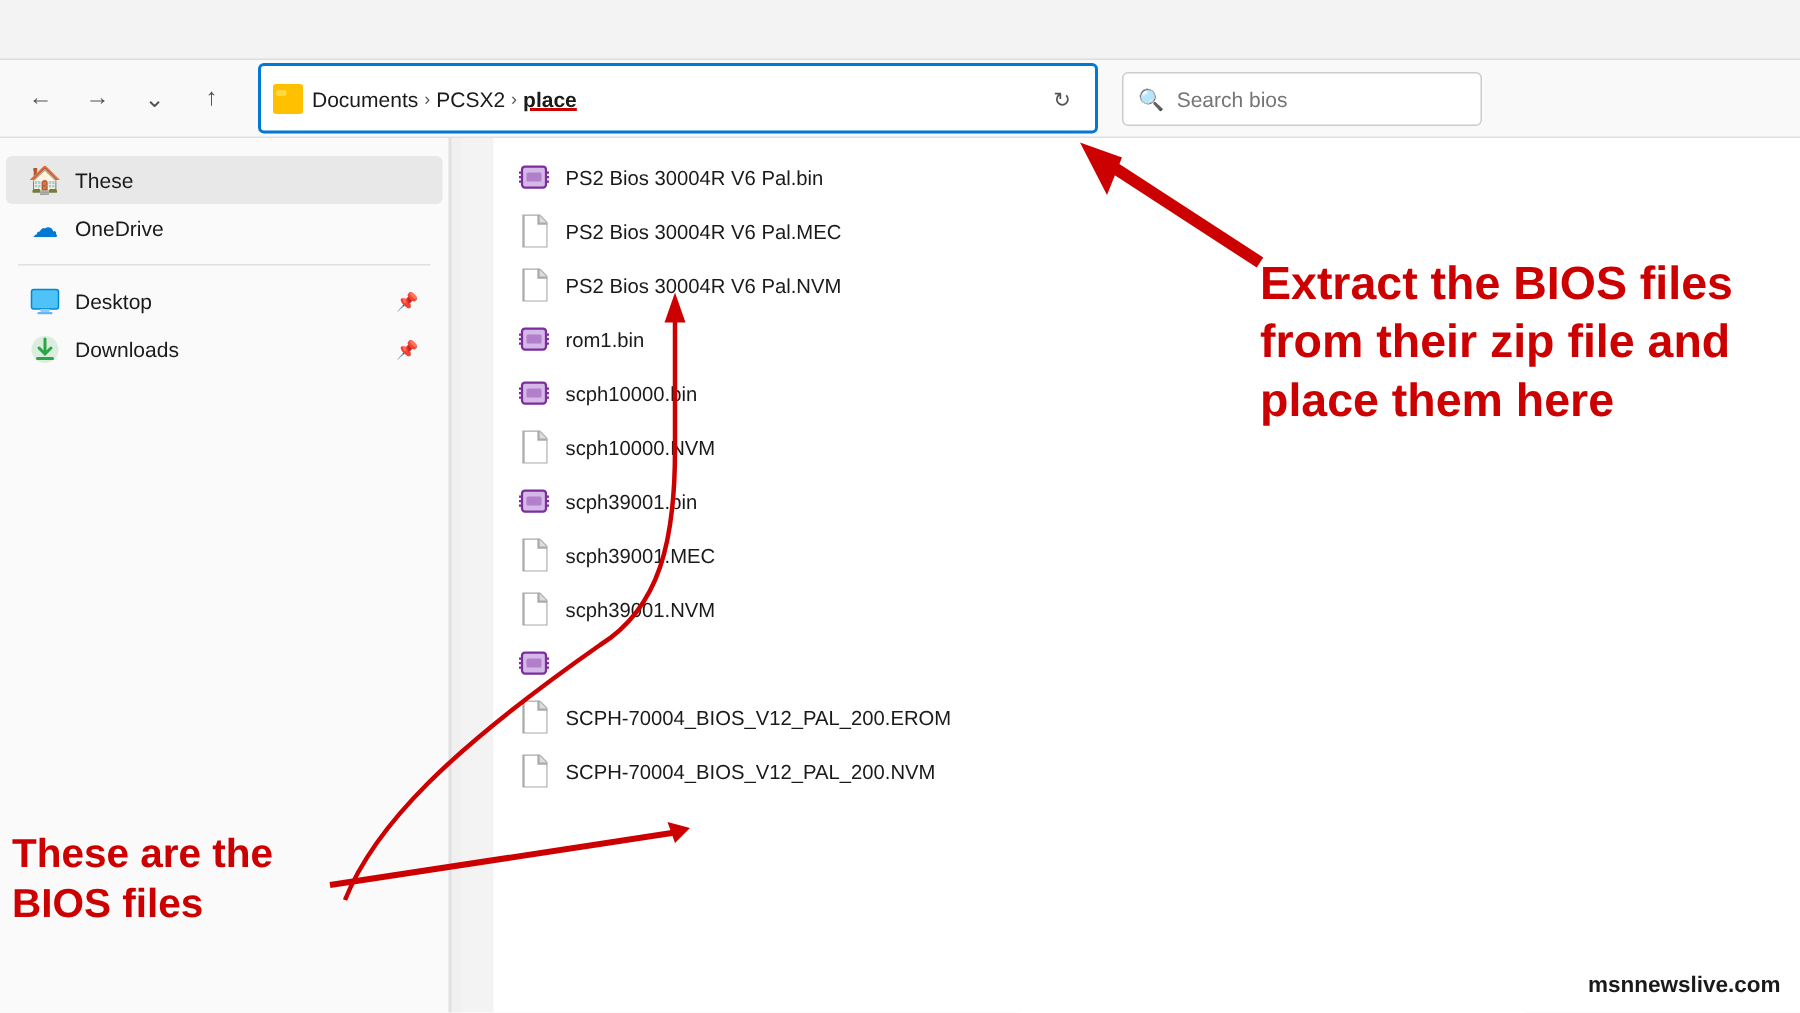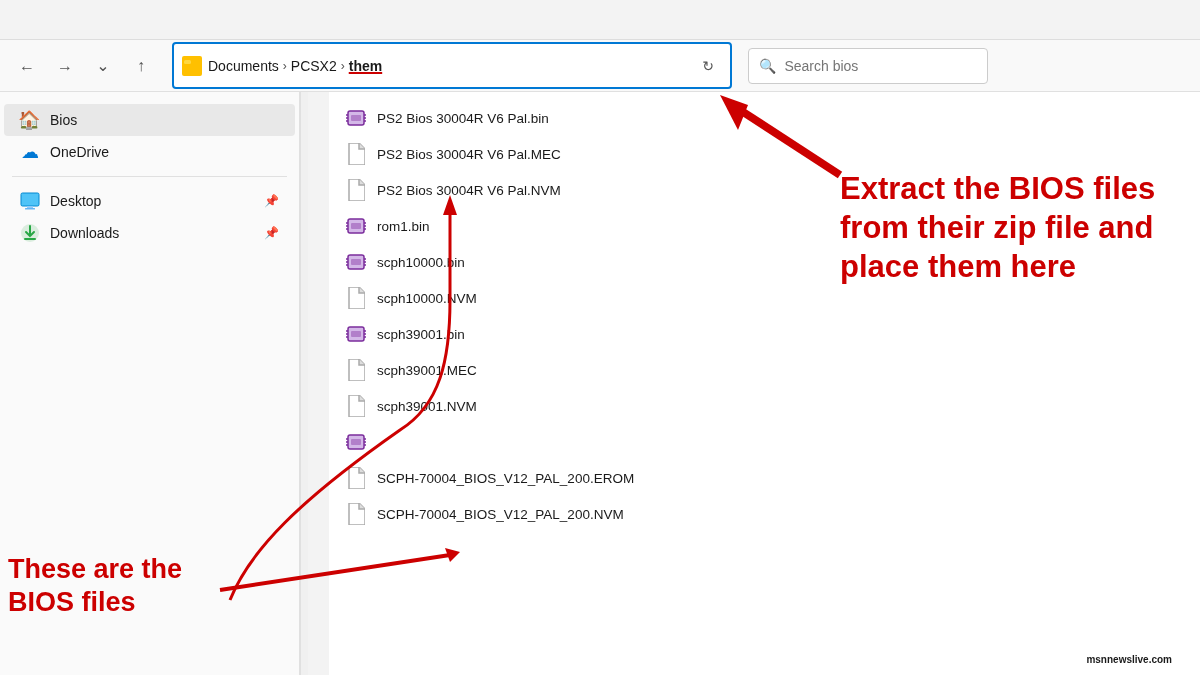--- a/index.html
+++ b/index.html
@@ -288,37 +288,37 @@
       <svg width="16" height="14" viewBox="0 0 16 14" fill="none">
         <rect x="0" y="3" width="16" height="11" rx="1.5" fill="#FFC000"></rect>
         <rect x="0" y="1" width="7" height="4" rx="1.5" fill="#FFD740"></rect>
       </svg>
     </div>
     <div class="breadcrumb-text">
       <span>Documents</span>
       <span class="breadcrumb-sep">›</span>
       <span>PCSX2</span>
       <span class="breadcrumb-sep">›</span>
-      <span class="breadcrumb-last">them</span>
+      <span class="breadcrumb-last">place</span>
     </div>
     <button class="refresh-btn">↻</button>
   </div>
 
   <div class="search-bar">
     <span class="search-icon-el">🔍</span>
     <input class="search-input" type="text" readonly="" placeholder="Search bios" style="">
   </div>
 </div>
 
 <div class="main-content">
 
   <div class="sidebar">
     <div class="sidebar-item active">
       <span class="sidebar-item-icon home-icon">🏠</span>
-      <span>Bios</span>
+      <span>These</span>
     </div>
     <div class="sidebar-item">
       <span class="sidebar-item-icon onedrive-icon">☁</span>
       <span>OneDrive</span>
     </div>
 
     <div class="sidebar-divider"></div>
 
     <div class="sidebar-item">
       <span class="sidebar-item-icon desktop-icon">
@@ -512,14 +512,14 @@
     <polygon points="450,195 443,215 457,215" fill="#cc0000"></polygon>
 
     <line x1="220" y1="590" x2="450" y2="555" stroke="#cc0000" stroke-width="4"></line>
     <polygon points="460,552 445,548 450,562" fill="#cc0000"></polygon>
   </svg>
 
   <div class="extract-text" style="position:absolute; right:30px; top:170px; font-size:31px; font-weight:900; color:#cc0000; line-height:1.25; max-width:330px;">Extract the BIOS files from their zip file and place them here</div>
 
   <div class="these-are-text" style="position:absolute; left:8px; bottom:55px; font-size:27px; font-weight:900; color:#cc0000; line-height:1.25; max-width:230px;">These are the BIOS files</div>
 
-  <div class="msn-watermark" style="position:absolute; bottom:10px; right:28px; font-size:10px; font-weight:700; color:#1a1a1a;">msnnewslive.com</div>
+  <div class="msn-watermark" style="position:absolute; bottom:10px; right:13px; font-size:15px; font-weight:700; color:#1a1a1a;">msnnewslive.com</div>
 </div>
 
 </body></html>

